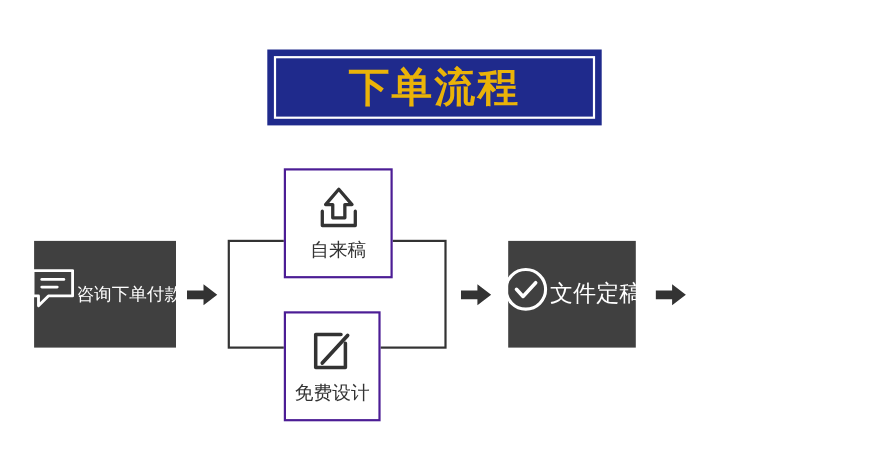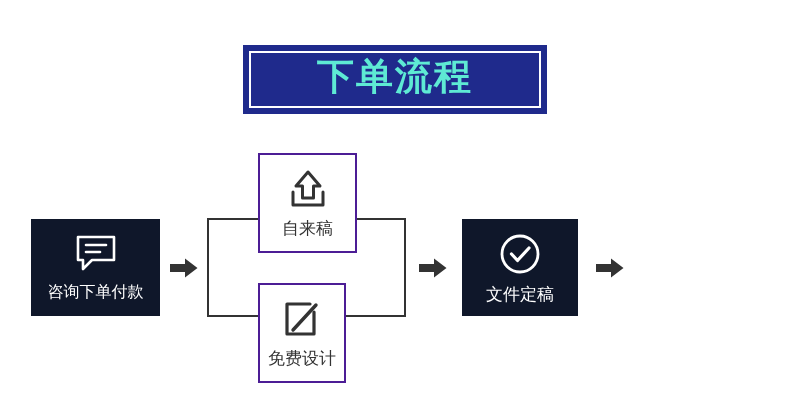--- a/index.html
+++ b/index.html
@@ -40,59 +40,59 @@
     left: 6px;
     top: 6px;
     right: 6px;
     bottom: 6px;
     border: 2px solid #ffffff;
     box-sizing: border-box;
   }
   .title-text {
     position: relative;
     z-index: 2;
-    color: #5eead4;
+    color: #eab308;
     font-size: 37px;
     font-weight: bold;
     letter-spacing: 2px;
     line-height: 1;
-    font-family: Liberation Mono, monospace;
+    font-family: Liberation Sans, sans-serif;
   }
 
   
   .bracket {
     position: absolute;
     left: 207px;
     top: 218px;
     width: 199px;
     height: 99px;
     border: 2px solid #333333;
     box-sizing: border-box;
     background: transparent;
   }
 
   
   .step-box {
     position: absolute;
-    background: #0f172a;
+    background: #404040;
     box-sizing: border-box;
     display: flex;
-    flex-direction: column;
+    flex-direction: row;
     align-items: center;
     justify-content: center;
     color: #ffffff;
     z-index: 3;
   }
   .step-box .step-icon {
     display: block;
     line-height: 0;
   }
   .step-box .step-label {
     color: #ffffff;
-    font-size: 17px;
+    font-size: 21px;
     line-height: 1.1;
     white-space: nowrap;
     font-family: "DejaVu Sans", "Liberation Sans", sans-serif;
   }
 
   #box-consult {
     left: 31px;
     top: 219px;
     width: 129px;
     height: 97px;

